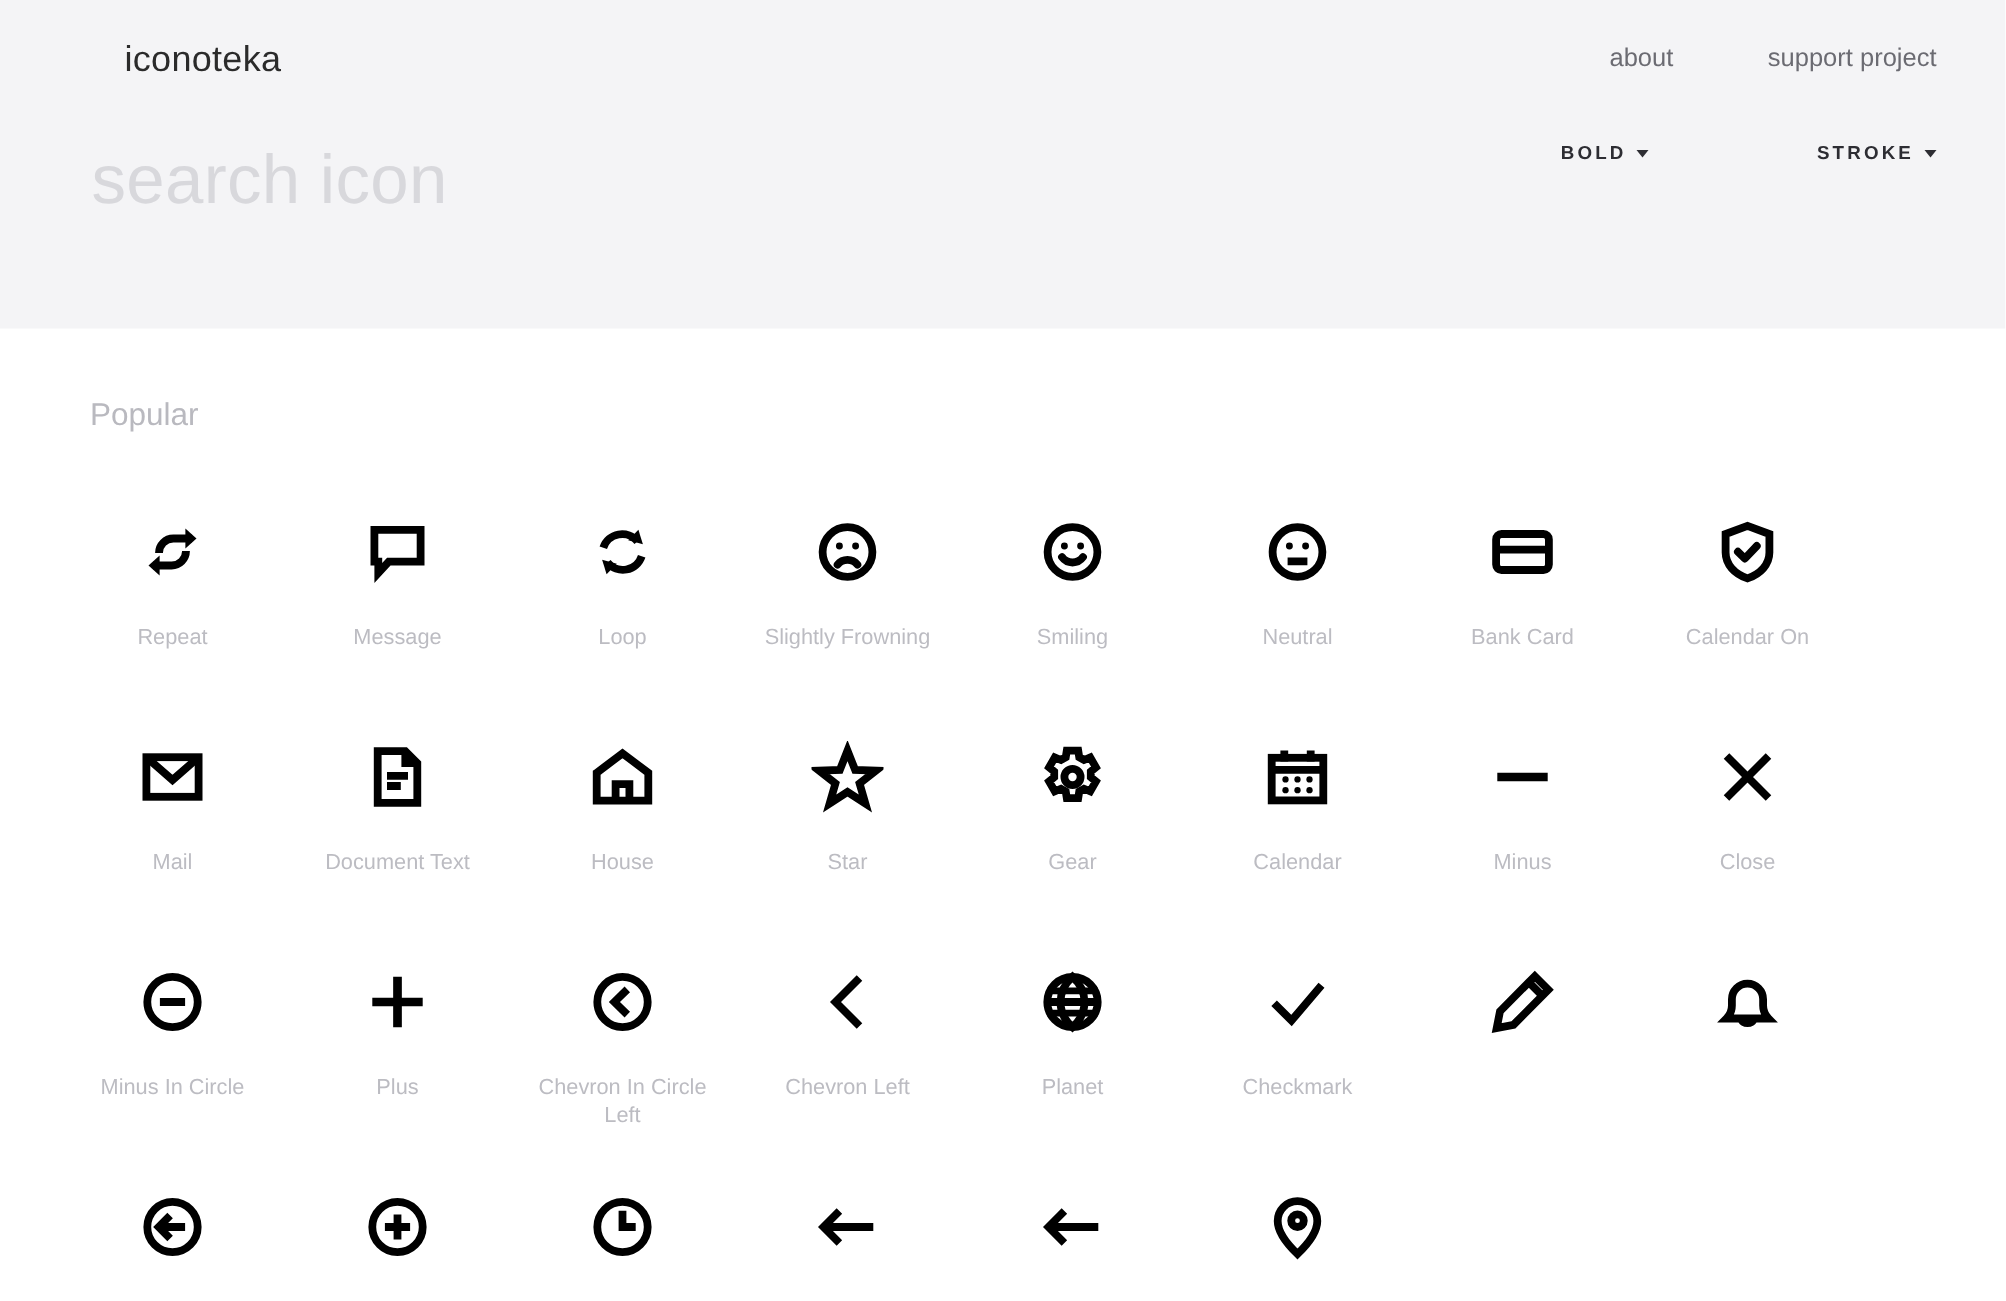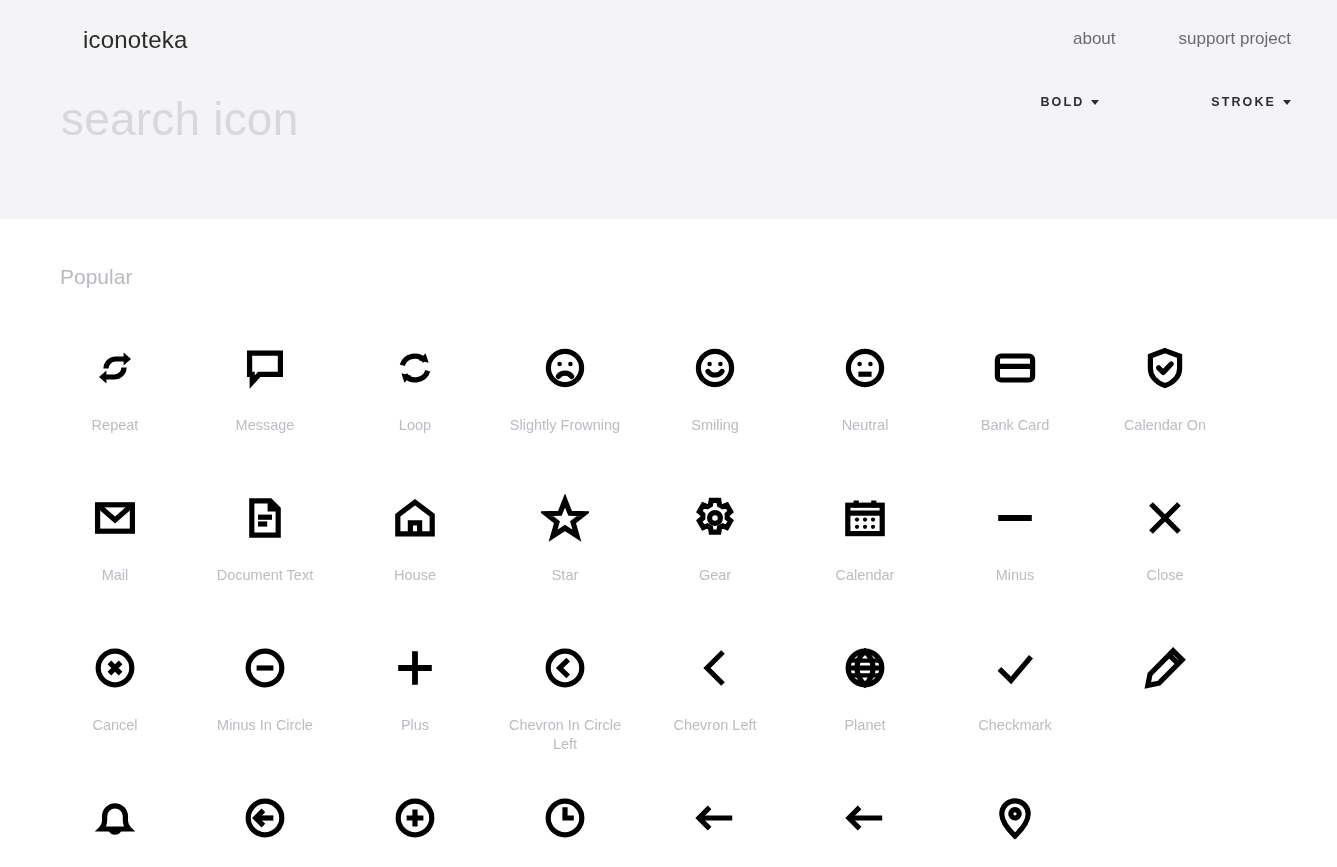--- a/index.html
+++ b/index.html
@@ -344,29 +344,20 @@
           <svg viewBox="0 0 24 24" xmlns="http://www.w3.org/2000/svg">
             <path d="M5 5l14 14M19 5L5 19" style="fill:none;stroke:#000;stroke-width:2.6"></path>
           </svg>
         </div>
         <div class="caption">Close</div>
       </div>
       <div class="cell">
         <div class="glyph">
           <svg viewBox="0 0 24 24" xmlns="http://www.w3.org/2000/svg">
             <circle cx="12" cy="12" r="8.4" style="fill:none;stroke:#000;stroke-width:2.6;stroke-linecap:butt;stroke-linejoin:miter"></circle>
-            <path d="M9.2 9.2l5.6 5.6M14.8 9.2l-5.6 5.6" style="fill:none;stroke:#000;stroke-width:2.6"></path>
-          </svg>
-        </div>
-        <div class="caption">Cancel</div>
-      </div>
-      <div class="cell">
-        <div class="glyph">
-          <svg viewBox="0 0 24 24" xmlns="http://www.w3.org/2000/svg">
-            <circle cx="12" cy="12" r="8.4" style="fill:none;stroke:#000;stroke-width:2.6;stroke-linecap:butt;stroke-linejoin:miter"></circle>
             <path d="M7.8 12h8.4" style="fill:none;stroke:#000;stroke-width:2.6"></path>
           </svg>
         </div>
         <div class="caption">Minus In Circle</div>
       </div>
       <div class="cell">
         <div class="glyph">
           <svg viewBox="0 0 24 24" xmlns="http://www.w3.org/2000/svg">
             <path d="M12 3.6v16.8M3.6 12h16.8" style="fill:none;stroke:#000;stroke-width:2.9"></path>
           </svg>

